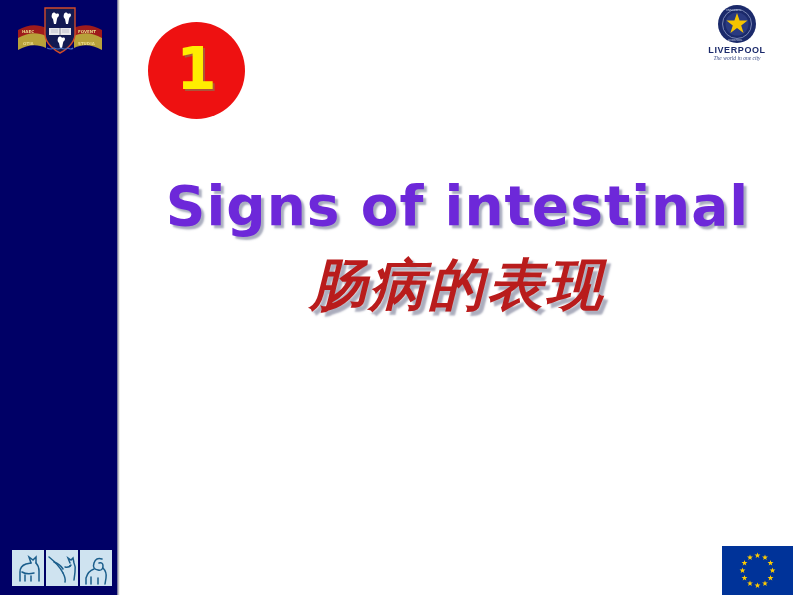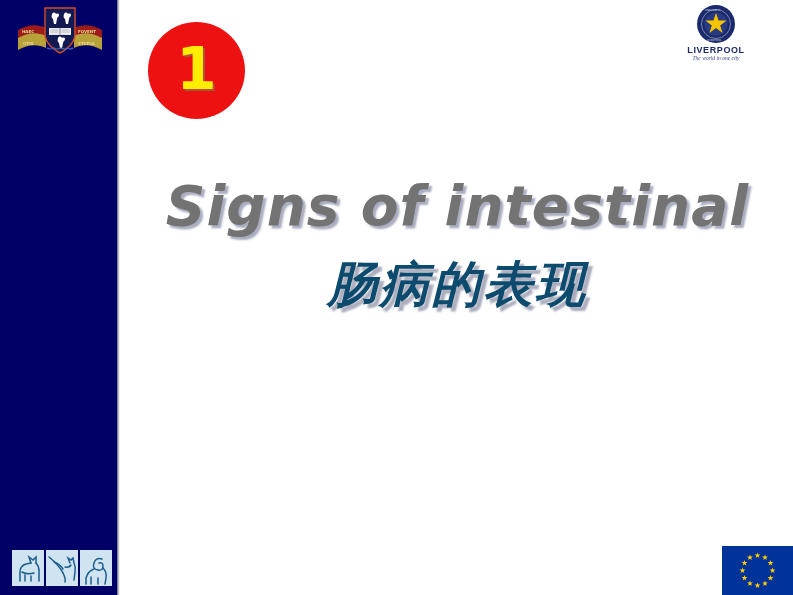--- a/index.html
+++ b/index.html
@@ -65,21 +65,21 @@
     font-size: 58px;
     line-height: 1;
     color: #ffee00;
     text-shadow: 2px 2px 0 rgba(120,140,90,0.55);
     padding-bottom: 4px;
   }
 
   
   .uol-logo {
     position: absolute;
-    left: 681px;
+    left: 702px;
     top: 2px;
     width: 70px;
     height: 66px;
     text-align: center;
   }
   .uol-seal {
     margin: 2px auto 0 auto;
     width: 40px;
     height: 40px;
     display: block;
@@ -107,39 +107,38 @@
   .title-block {
     position: absolute;
     left: 130px;
     top: 168px;
     width: 655px;
     text-align: center;
   }
   .title-en {
     font-family: "DejaVu Sans", sans-serif;
     font-weight: bold;
-    font-style: italic;
     font-size: 55px;
     line-height: 76px;
     letter-spacing: 1px;
-    color: #737373;
+    color: #6d28d9;
     text-shadow: 3px 3px 2px rgba(140,145,170,0.75);
     white-space: nowrap;
   }
   .title-en.line2 {
     letter-spacing: 1px;
   }
   .title-zh {
     font-family: "DejaVu Sans", sans-serif;
     font-weight: bold;
     font-style: italic;
-    font-size: 49px;
+    font-size: 56px;
     line-height: 70px;
     letter-spacing: 3px;
-    color: #0c4a6e;
+    color: #b91c1c;
     text-shadow: 4px 4px 2px rgba(150,152,172,0.8);
     margin-top: 6px;
     white-space: nowrap;
   }
 
   
   .animal-logo {
     position: absolute;
     left: 12px;
     top: 550px;

